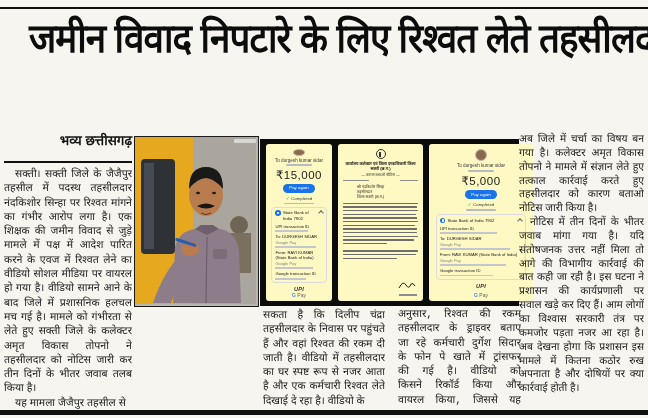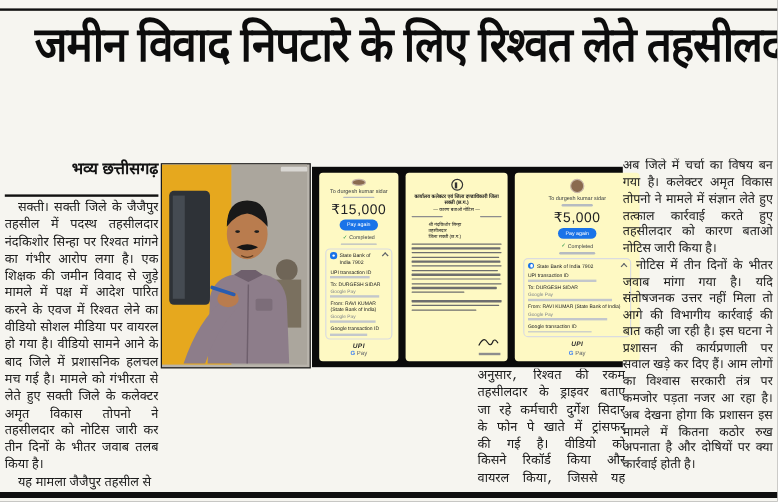--- a/index.html
+++ b/index.html
@@ -242,20 +242,23 @@
       </div>
       <div class="upimark">UPI</div>
       <div class="gpay"><b>G</b> <span>Pay</span></div>
     </div>
   </div>
 
   <div class="col" id="col1">
     <p class="indent">सक्ती। सक्ती जिले के जैजैपुर तहसील में पदस्थ तहसीलदार नंदकिशोर सिन्हा पर रिश्वत मांगने का गंभीर आरोप लगा है। एक शिक्षक की जमीन विवाद से जुड़े मामले में पक्ष में आदेश पारित करने के एवज में रिश्वत लेने का वीडियो सोशल मीडिया पर वायरल हो गया है। वीडियो सामने आने के बाद जिले में प्रशासनिक हलचल मच गई है। मामले को गंभीरता से लेते हुए सक्ती जिले के कलेक्टर अमृत विकास तोपनो ने तहसीलदार को नोटिस जारी कर तीन दिनों के भीतर जवाब तलब किया है।</p>
     <p class="indent">यह मामला जैजैपुर तहसील से</p>
   </div>
+  <div class="col" id="col3">
+    <p>सकता है कि दिलीप चंद्रा तहसीलदार के निवास पर पहुंचते हैं और वहां रिश्वत की रकम दी जाती है। वीडियो में तहसीलदार का घर स्पष्ट रूप से नजर आता है और एक कर्मचारी रिश्वत लेते दिखाई दे रहा है। वीडियो के</p>
+  </div>
   <div class="col" id="col4">
     <p>अनुसार, रिश्वत की रकम तहसीलदार के ड्राइवर बताए जा रहे कर्मचारी दुर्गेश सिदार के फोन पे खाते में ट्रांसफर की गई है। वीडियो को किसने रिकॉर्ड किया और वायरल किया, जिससे यह खुलासा हुआ। यह पूरा मामला</p>
   </div>
   <div class="col" id="col5">
     <p>अब जिले में चर्चा का विषय बन गया है। कलेक्टर अमृत विकास तोपनो ने मामले में संज्ञान लेते हुए तत्काल कार्रवाई करते हुए तहसीलदार को कारण बताओ नोटिस जारी किया है।</p>
     <p class="indent">नोटिस में तीन दिनों के भीतर जवाब मांगा गया है। यदि संतोषजनक उत्तर नहीं मिला तो आगे की विभागीय कार्रवाई की बात कही जा रही है। इस घटना ने प्रशासन की कार्यप्रणाली पर सवाल खड़े कर दिए हैं। आम लोगों का विश्वास सरकारी तंत्र पर कमजोर पड़ता नजर आ रहा है। अब देखना होगा कि प्रशासन इस मामले में कितना कठोर रुख अपनाता है और दोषियों पर क्या कार्रवाई होती है।</p>
   </div>
 
   <div class="rule-bottom"></div>
 </div>

